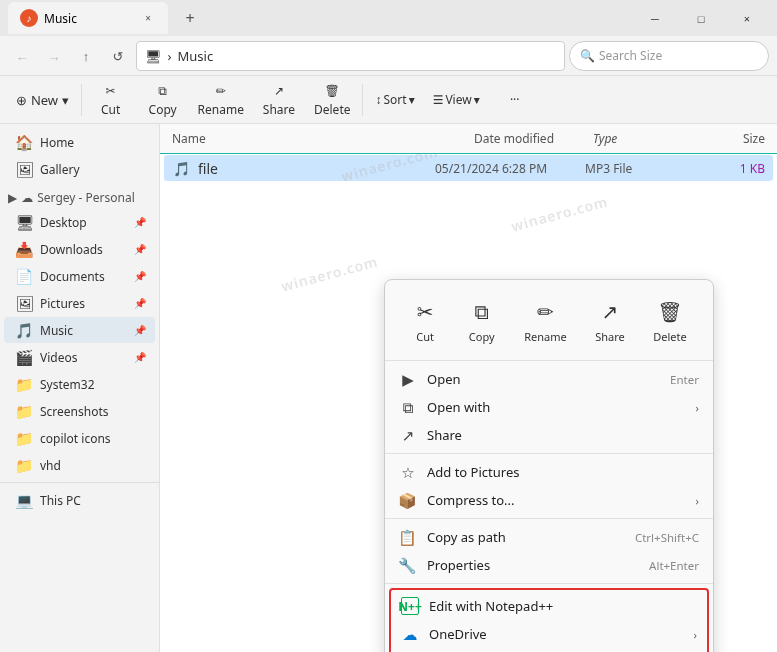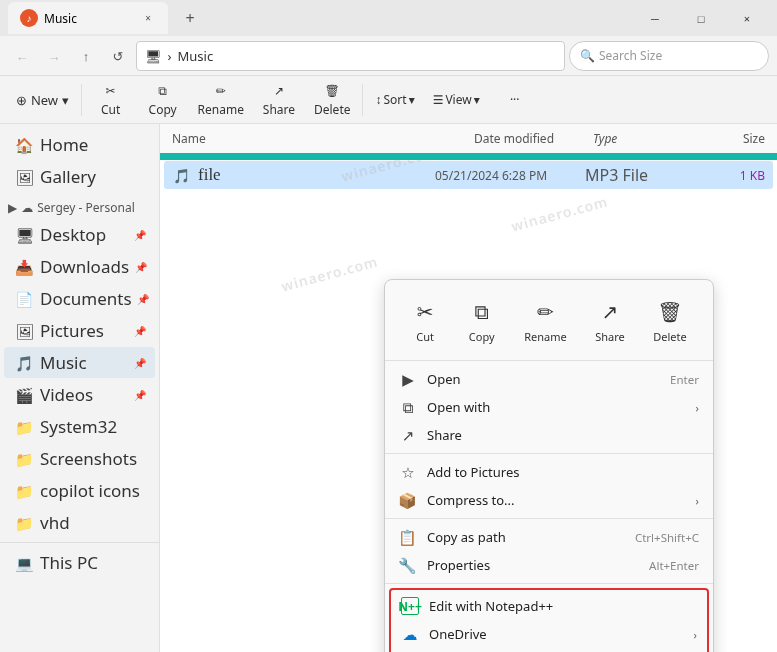--- a/index.html
+++ b/index.html
@@ -210,21 +210,21 @@
     .sidebar-item.active { background: #e0e8f0; }
     .sidebar-item .item-icon {
       width: 18px;
       height: 18px;
       display: flex;
       align-items: center;
       justify-content: center;
       font-size: 15px;
       flex-shrink: 0;
     }
-    .sidebar-item .item-label { flex: 1; font-size: 17px; }
+    .sidebar-item .item-label { flex: 1; font-size: 12px; }
     .sidebar-item .pin-icon {
       font-size: 10px;
       color: #888;
     }
     .sidebar-section {
       display: flex;
       align-items: center;
       padding: 6px 8px 2px 8px;
       cursor: pointer;
       gap: 4px;
@@ -235,21 +235,21 @@
     
     .content {
       flex: 1;
       background: #fff;
       overflow: hidden;
       position: relative;
     }
     .column-headers {
       display: flex;
       padding: 4px 8px;
-      border-bottom: 7px solid #14b8a6;
+      border-bottom: 1px solid #14b8a6;
       background: #f9f9f9;
       position: sticky;
       top: 0;
     }
     .col-header {
       font-size: 12px;
       color: #555;
       cursor: pointer;
       user-select: none;
       padding: 2px 4px;
@@ -270,23 +270,23 @@
     }
     .file-icon {
       width: 20px;
       height: 20px;
       display: flex;
       align-items: center;
       justify-content: center;
       margin-right: 6px;
       font-size: 14px;
     }
-    .file-name { flex: 1; font-size: 17px; color: #333; font-family: Liberation Serif, serif; }
+    .file-name { flex: 1; font-size: 14px; color: #333; }
     .file-date { width: 150px; font-size: 12px; color: #555; }
-    .file-type { width: 100px; font-size: 16px; color: #555; }
+    .file-type { width: 100px; font-size: 12px; color: #555; }
     .file-size { width: 80px; font-size: 12px; color: #a21caf; text-align: right; }
 
     
     .watermark {
       position: absolute;
       color: rgba(180,180,180,0.35);
       font-size: 14px;
       font-weight: 600;
       pointer-events: none;
       white-space: nowrap;

